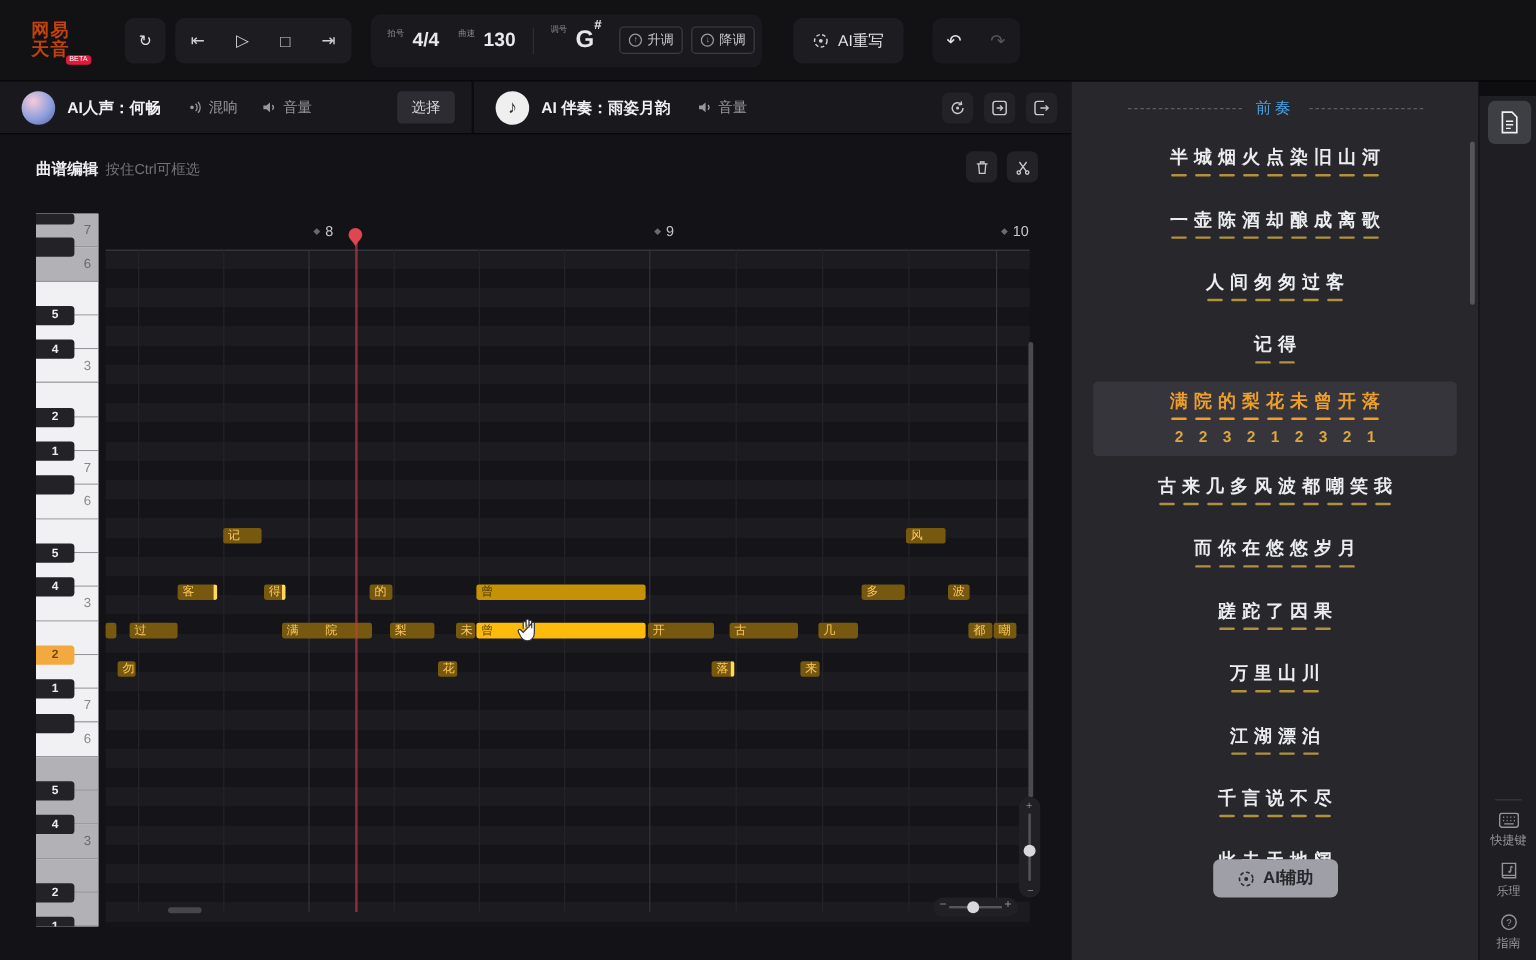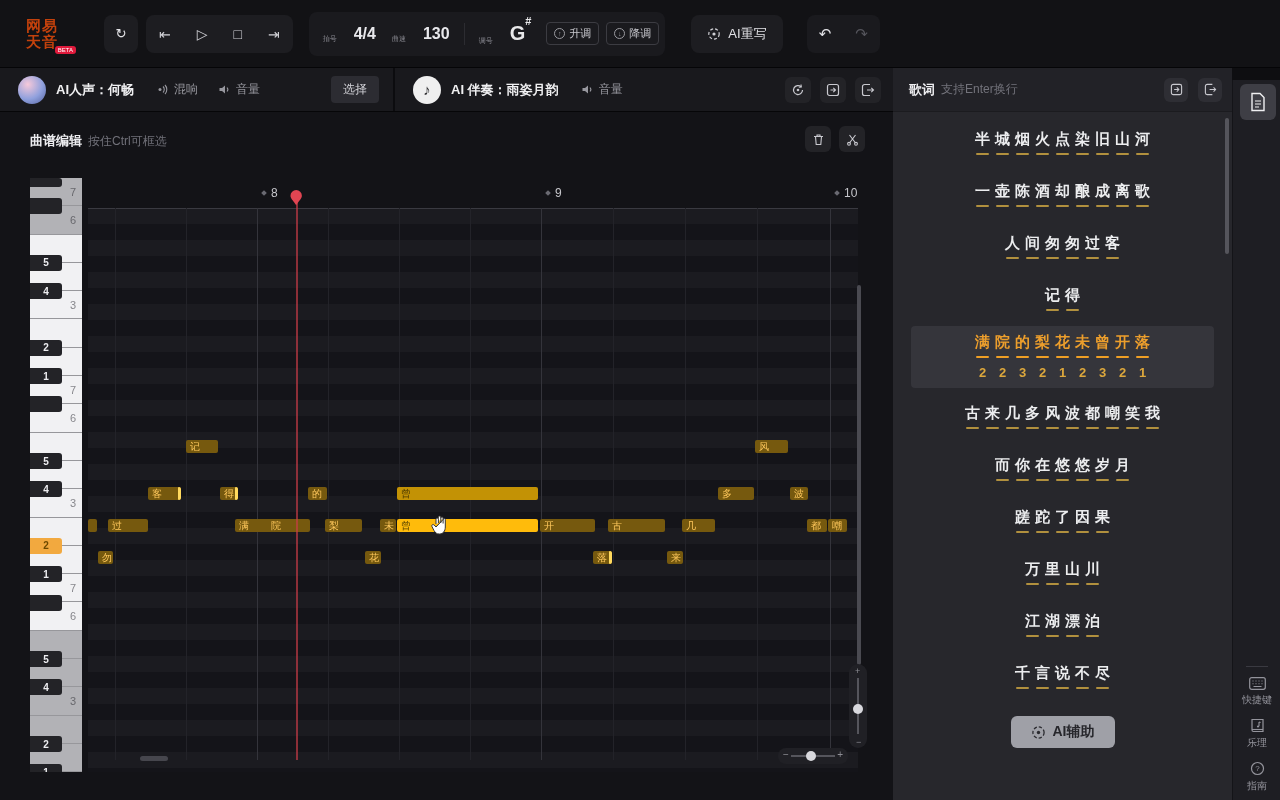--- a/index.html
+++ b/index.html
@@ -18,21 +18,21 @@
   .tbtn { display:flex; gap:7px; align-items:center; padding:0 16px; color:#e2e2e6; font-size:13px; height:100%; cursor:default; }
   .grp .sep { width:1px; height:18px; background:#2d2d32; }
   .g-file { margin-left:2px; }
   .g-loop { margin-left:20px; width:34px; justify-content:center; }
   .g-play { margin-left:8px; }
   .g-play .tbtn { padding:0 13px; font-size:14px; color:#cfcfd4; }
   .timewrap { margin-left:16px; background:#1a1a1e; border-radius:8px; height:44px; display:flex; align-items:center; padding:0 6px; }
   .timebox { background:#040406; border-radius:6px; padding:3px 12px 3px 12px; display:flex; align-items:baseline; gap:5px; }
   .timebox .cur { font-size:25px; font-weight:bold; color:#fff; letter-spacing:1px; }
   .timebox .tot { font-size:13px; color:#82828a; }
-  .meta { display:flex; align-items:flex-end; gap:17px; padding:0 8px; }
+  .meta { display:flex; align-items:flex-start; gap:7px; padding:0 8px; }
   .stack { display:flex; flex-direction:column; font-size:7px; color:#8a8a92; line-height:8px; }
   .meta .val { font-size:16px; font-weight:bold; color:#e8e8ec; }
   .meta .key { font-size:20px; font-weight:bold; }
   .meta .acc { font-size:11px; vertical-align:super; position:relative; top:-7px; }
   .vline { width:1px; height:22px; background:#2c2c31; margin:0 6px; }
   .pillbtn { border:1px solid #3c3c42; border-radius:4px; color:#c9c9cf; font-size:11px; padding:3px 7px;
     display:flex; align-items:center; gap:4px; margin-left:7px; }
   .circ { width:11px; height:11px; border:1px solid #9a9aa0; border-radius:50%; font-size:7px; display:flex;
     align-items:center; justify-content:center; color:#9a9aa0; }
   .g-ai { margin-left:26px; }
@@ -430,39 +430,26 @@
   </div>
   <div class="vslider">
     <span class="plus">+</span>
     <div class="line"></div>
     <div class="thumb"></div>
     <span class="minus">−</span>
   </div>
 </div>
 
 <div class="lyrics">
-  <div class="ly-head">
-    <span class="ly-title">歌词</span>
-    <span class="ly-hint">支持Enter换行</span>
-    <div class="ly-hbtns">
-      <div class="sqbtn">
-        <svg width="13" height="13" viewBox="0 0 14 14">
-            <rect x="1.5" y="1.5" width="11" height="11" rx="2" fill="none" stroke="#c9c9cf" stroke-width="1.2"></rect>
-            <path d="M4.5 7h5M7.3 4.8L9.5 7l-2.2 2.2" fill="none" stroke="#c9c9cf" stroke-width="1.1"></path>
-          </svg>
-      </div>
-      <div class="sqbtn">
-        <svg width="13" height="13" viewBox="0 0 14 14">
-            <path d="M9 1.5H3.5a2 2 0 00-2 2v7a2 2 0 002 2H9" fill="none" stroke="#c9c9cf" stroke-width="1.2"></path>
-            <path d="M6 7h6.5M10.3 4.8L12.5 7l-2.2 2.2" fill="none" stroke="#c9c9cf" stroke-width="1.1"></path>
-          </svg>
-      </div>
-    </div>
-  </div>
   <div class="ly-list" id="lylist">
+      <div class="ly-section">
+        <span class="dash"></span>
+        <span class="sname">前奏</span>
+        <span class="dash"></span>
+      </div>
       <div class="lyline">
         <span class="lch">
           <i>半</i>
           <b></b>
         </span>
         <span class="lch">
           <i>城</i>
           <b></b>
         </span>
         <span class="lch">

